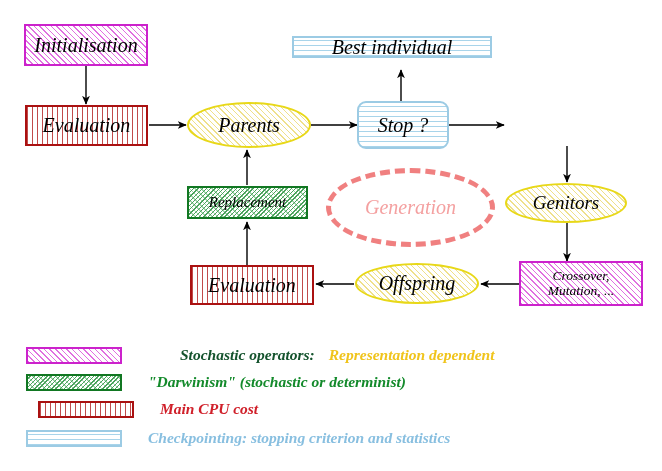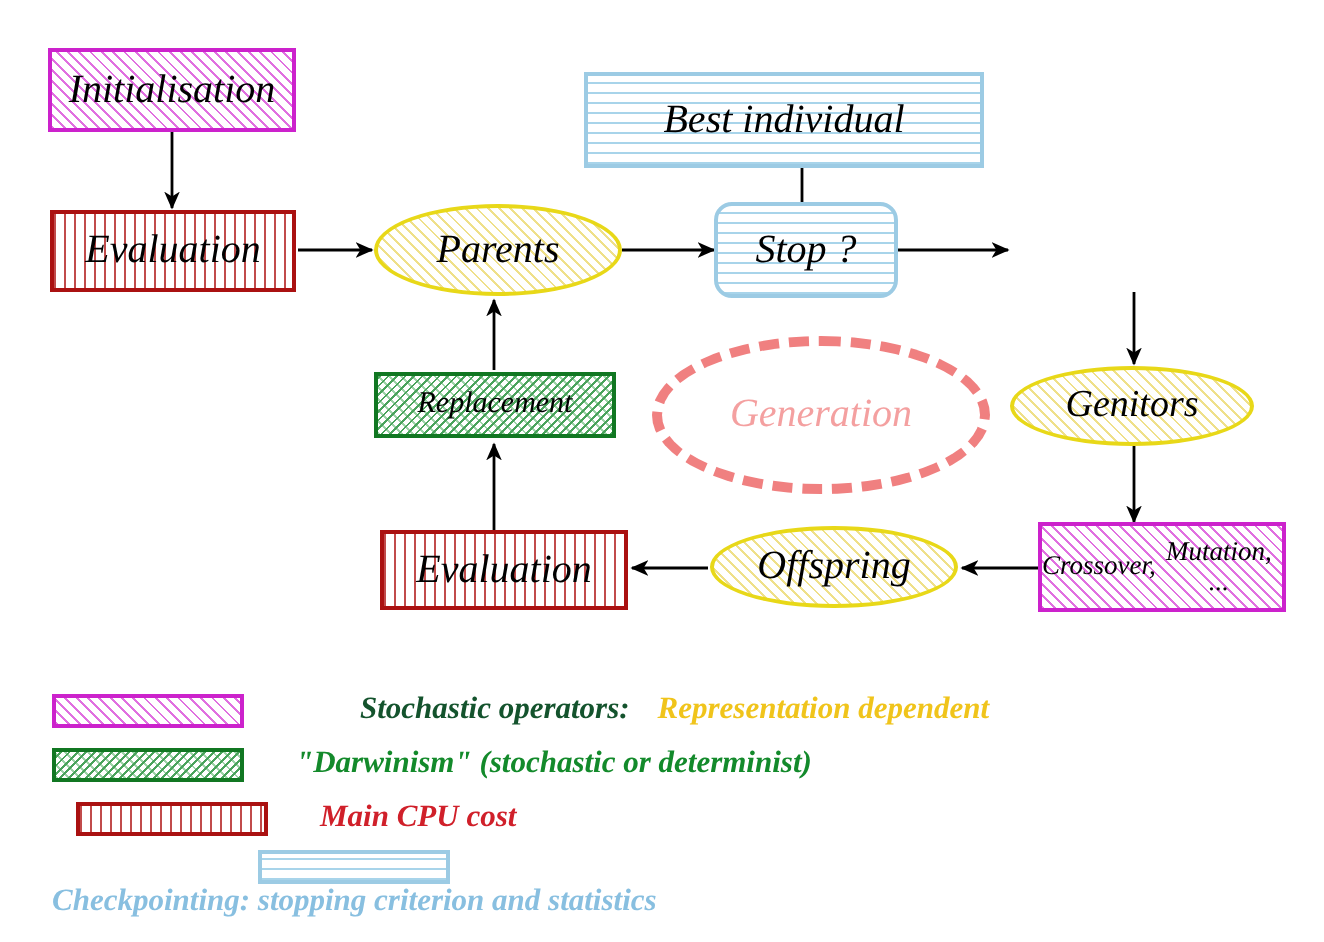--- a/index.html
+++ b/index.html
@@ -112,30 +112,30 @@
   </div>
 
   <div class="node hatch-yellow ellipse" style="left:187px;top:102px;width:124px;height:46px;font-size:20px;">
     <span>Parents</span>
   </div>
 
   <div class="node hatch-blue rounded" style="left:357px;top:101px;width:92px;height:48px;font-size:20px;">
     <span>Stop ?</span>
   </div>
 
-  <div class="node hatch-blue" style="left:292px;top:36px;width:200px;height:48px;font-size:20px;">
+  <div class="node hatch-blue" style="left:292px;top:36px;width:200px;height:22px;font-size:20px;">
     <span>Best individual</span>
   </div>
 
 
   <div class="node hatch-yellow ellipse" style="left:505px;top:183px;width:122px;height:40px;font-size:19px;">
     <span>Genitors</span>
   </div>
 
-  <div class="node hatch-magenta" style="left:519px;top:261px;width:124px;height:45px;font-size:13.5px;">
+  <div class="node hatch-magenta" style="left:519px;top:261px;width:124px;height:45px;font-size:13.5px;flex-direction:column;">
     <span>Crossover,</span>
     <span>Mutation, ...</span>
   </div>
 
   <div class="node hatch-yellow ellipse" style="left:355px;top:263px;width:124px;height:41px;font-size:20px;">
     <span>Offspring</span>
   </div>
 
   <div class="node hatch-red" style="left:190px;top:265px;width:124px;height:40px;font-size:20px;">
     <span>Evaluation</span>
@@ -161,20 +161,20 @@
     <div class="legend-row" style="top:31px;">
       <div class="swatch hatch-green"></div>
       <div class="legend-text lg-green">"Darwinism" (stochastic or determinist)</div>
     </div>
 
     <div class="legend-row" style="top:58px;margin-left:12px;">
       <div class="swatch hatch-red"></div>
       <div class="legend-text lg-red">Main CPU cost</div>
     </div>
 
-    <div class="legend-row" style="top:87px;flex-direction:column;">
+    <div class="legend-row" style="top:87px;">
       <div class="swatch hatch-blue"></div>
       <div class="legend-text lg-blue">Checkpointing: stopping criterion and statistics</div>
     </div>
 
   </div>
 
 </div>
 
 </body></html>

